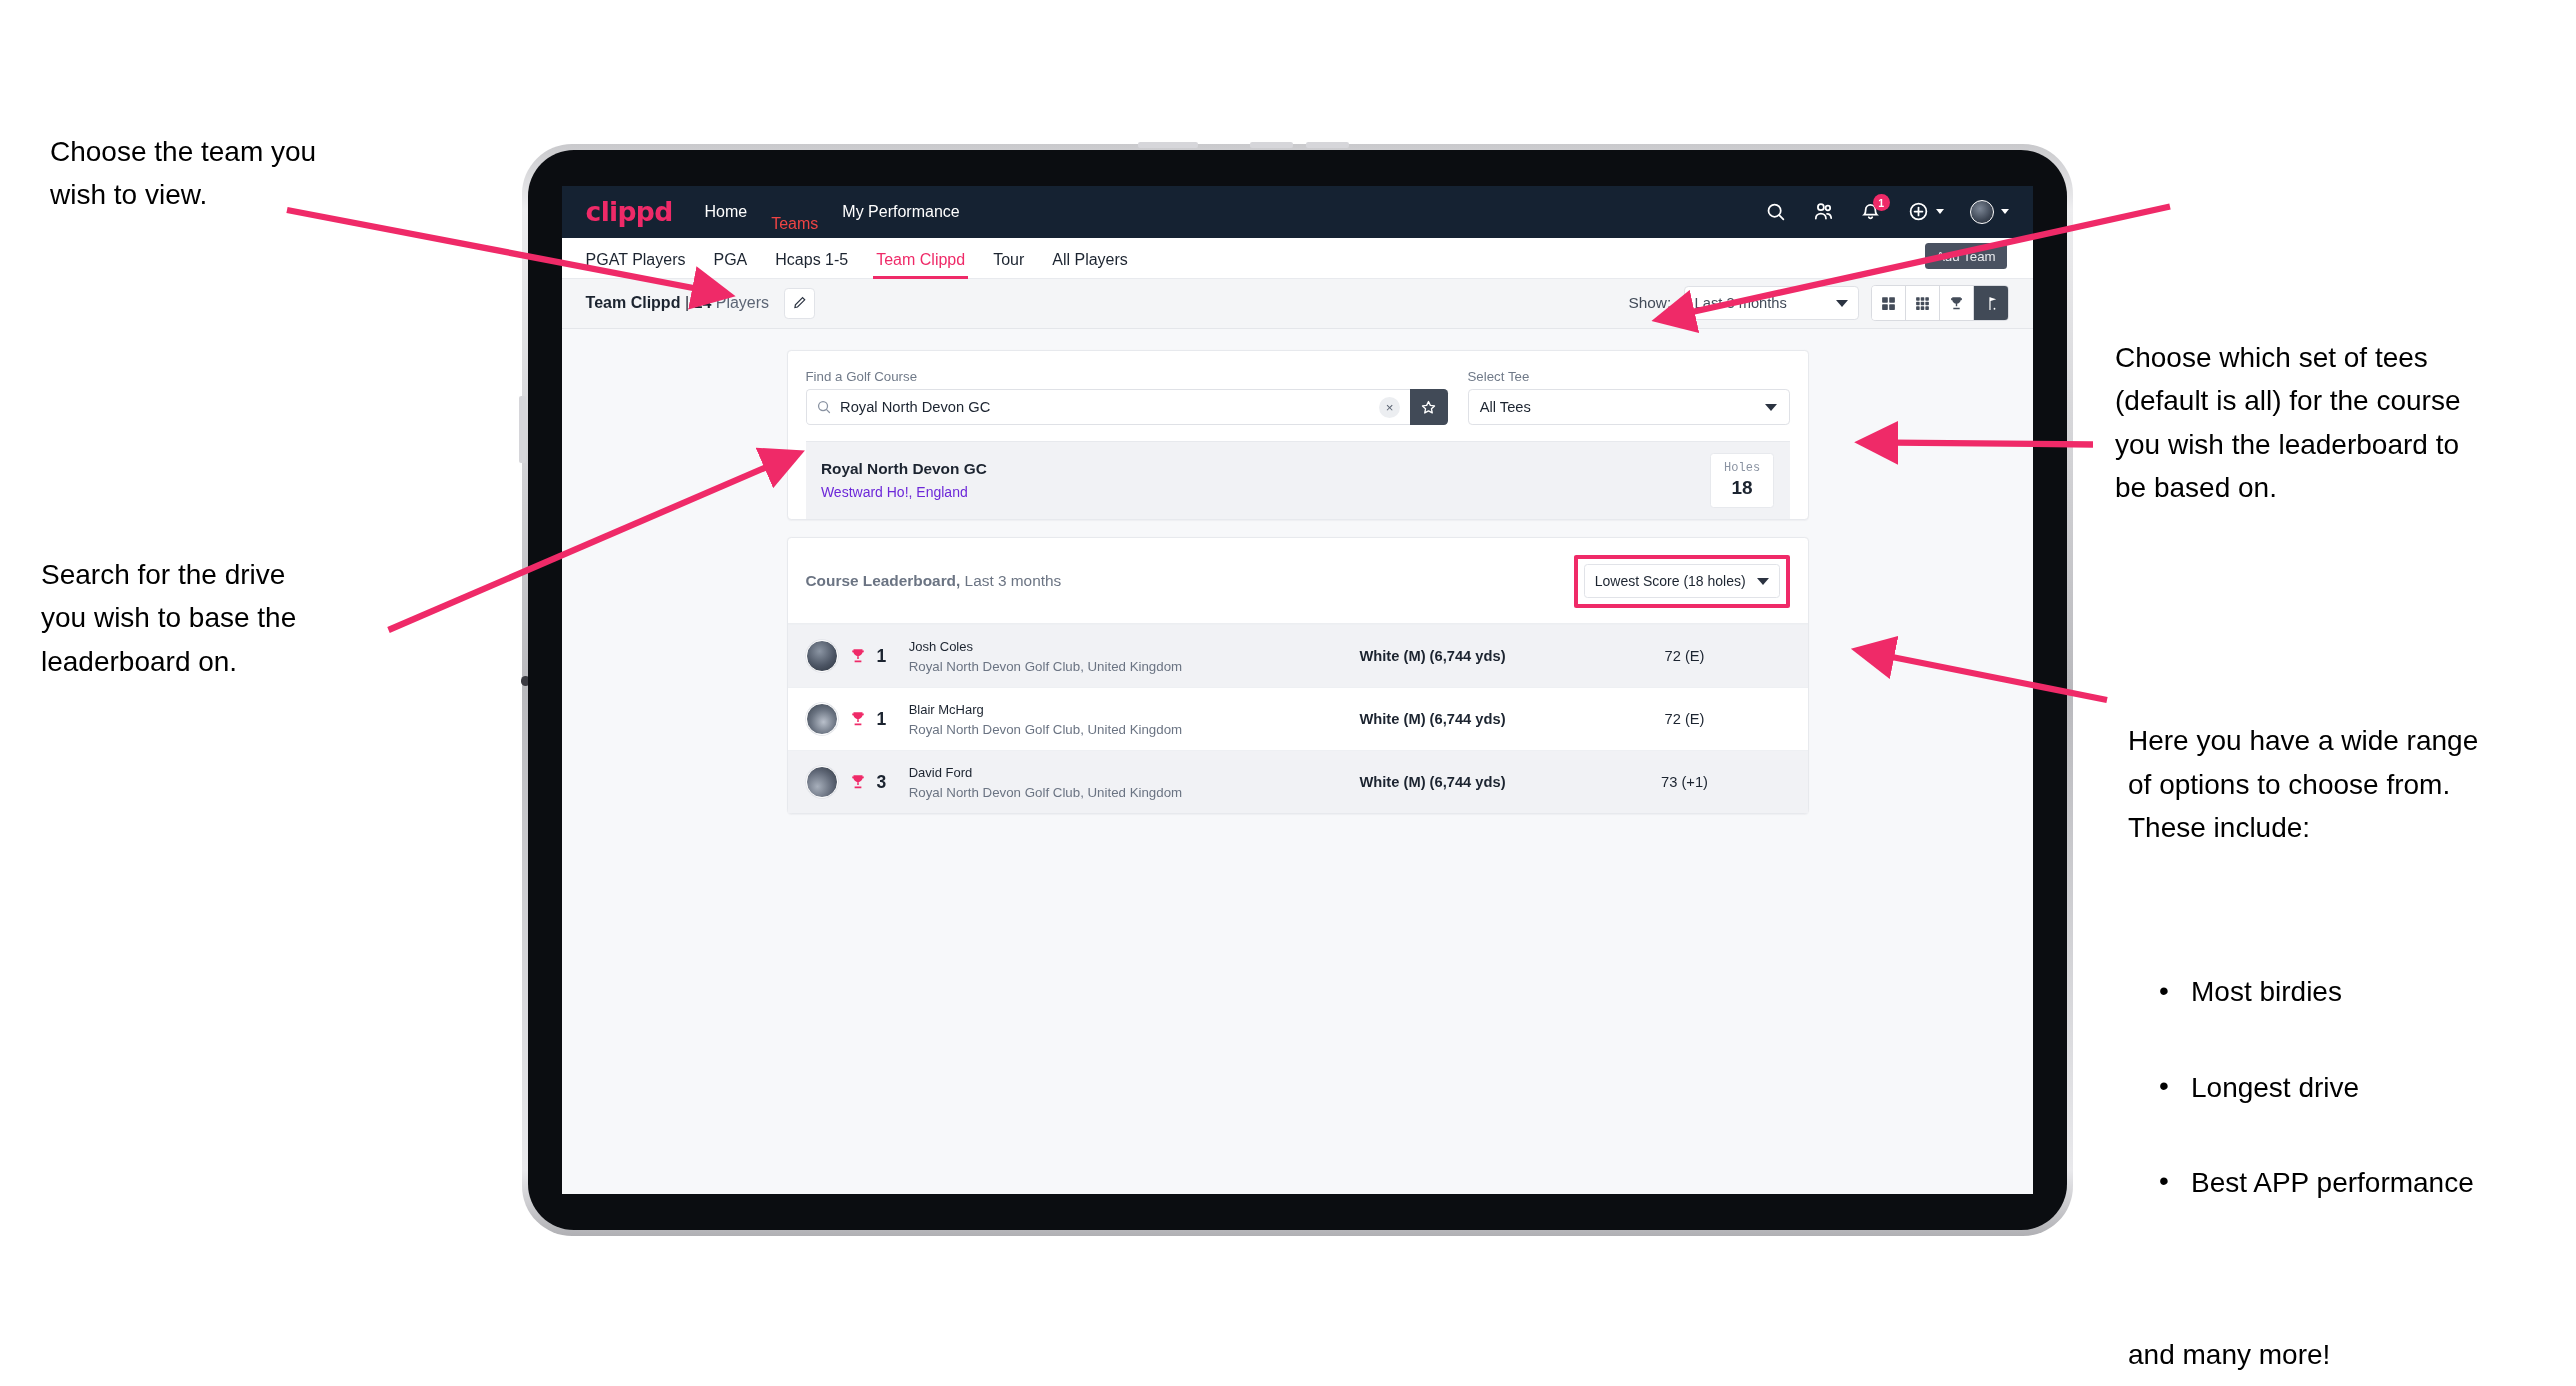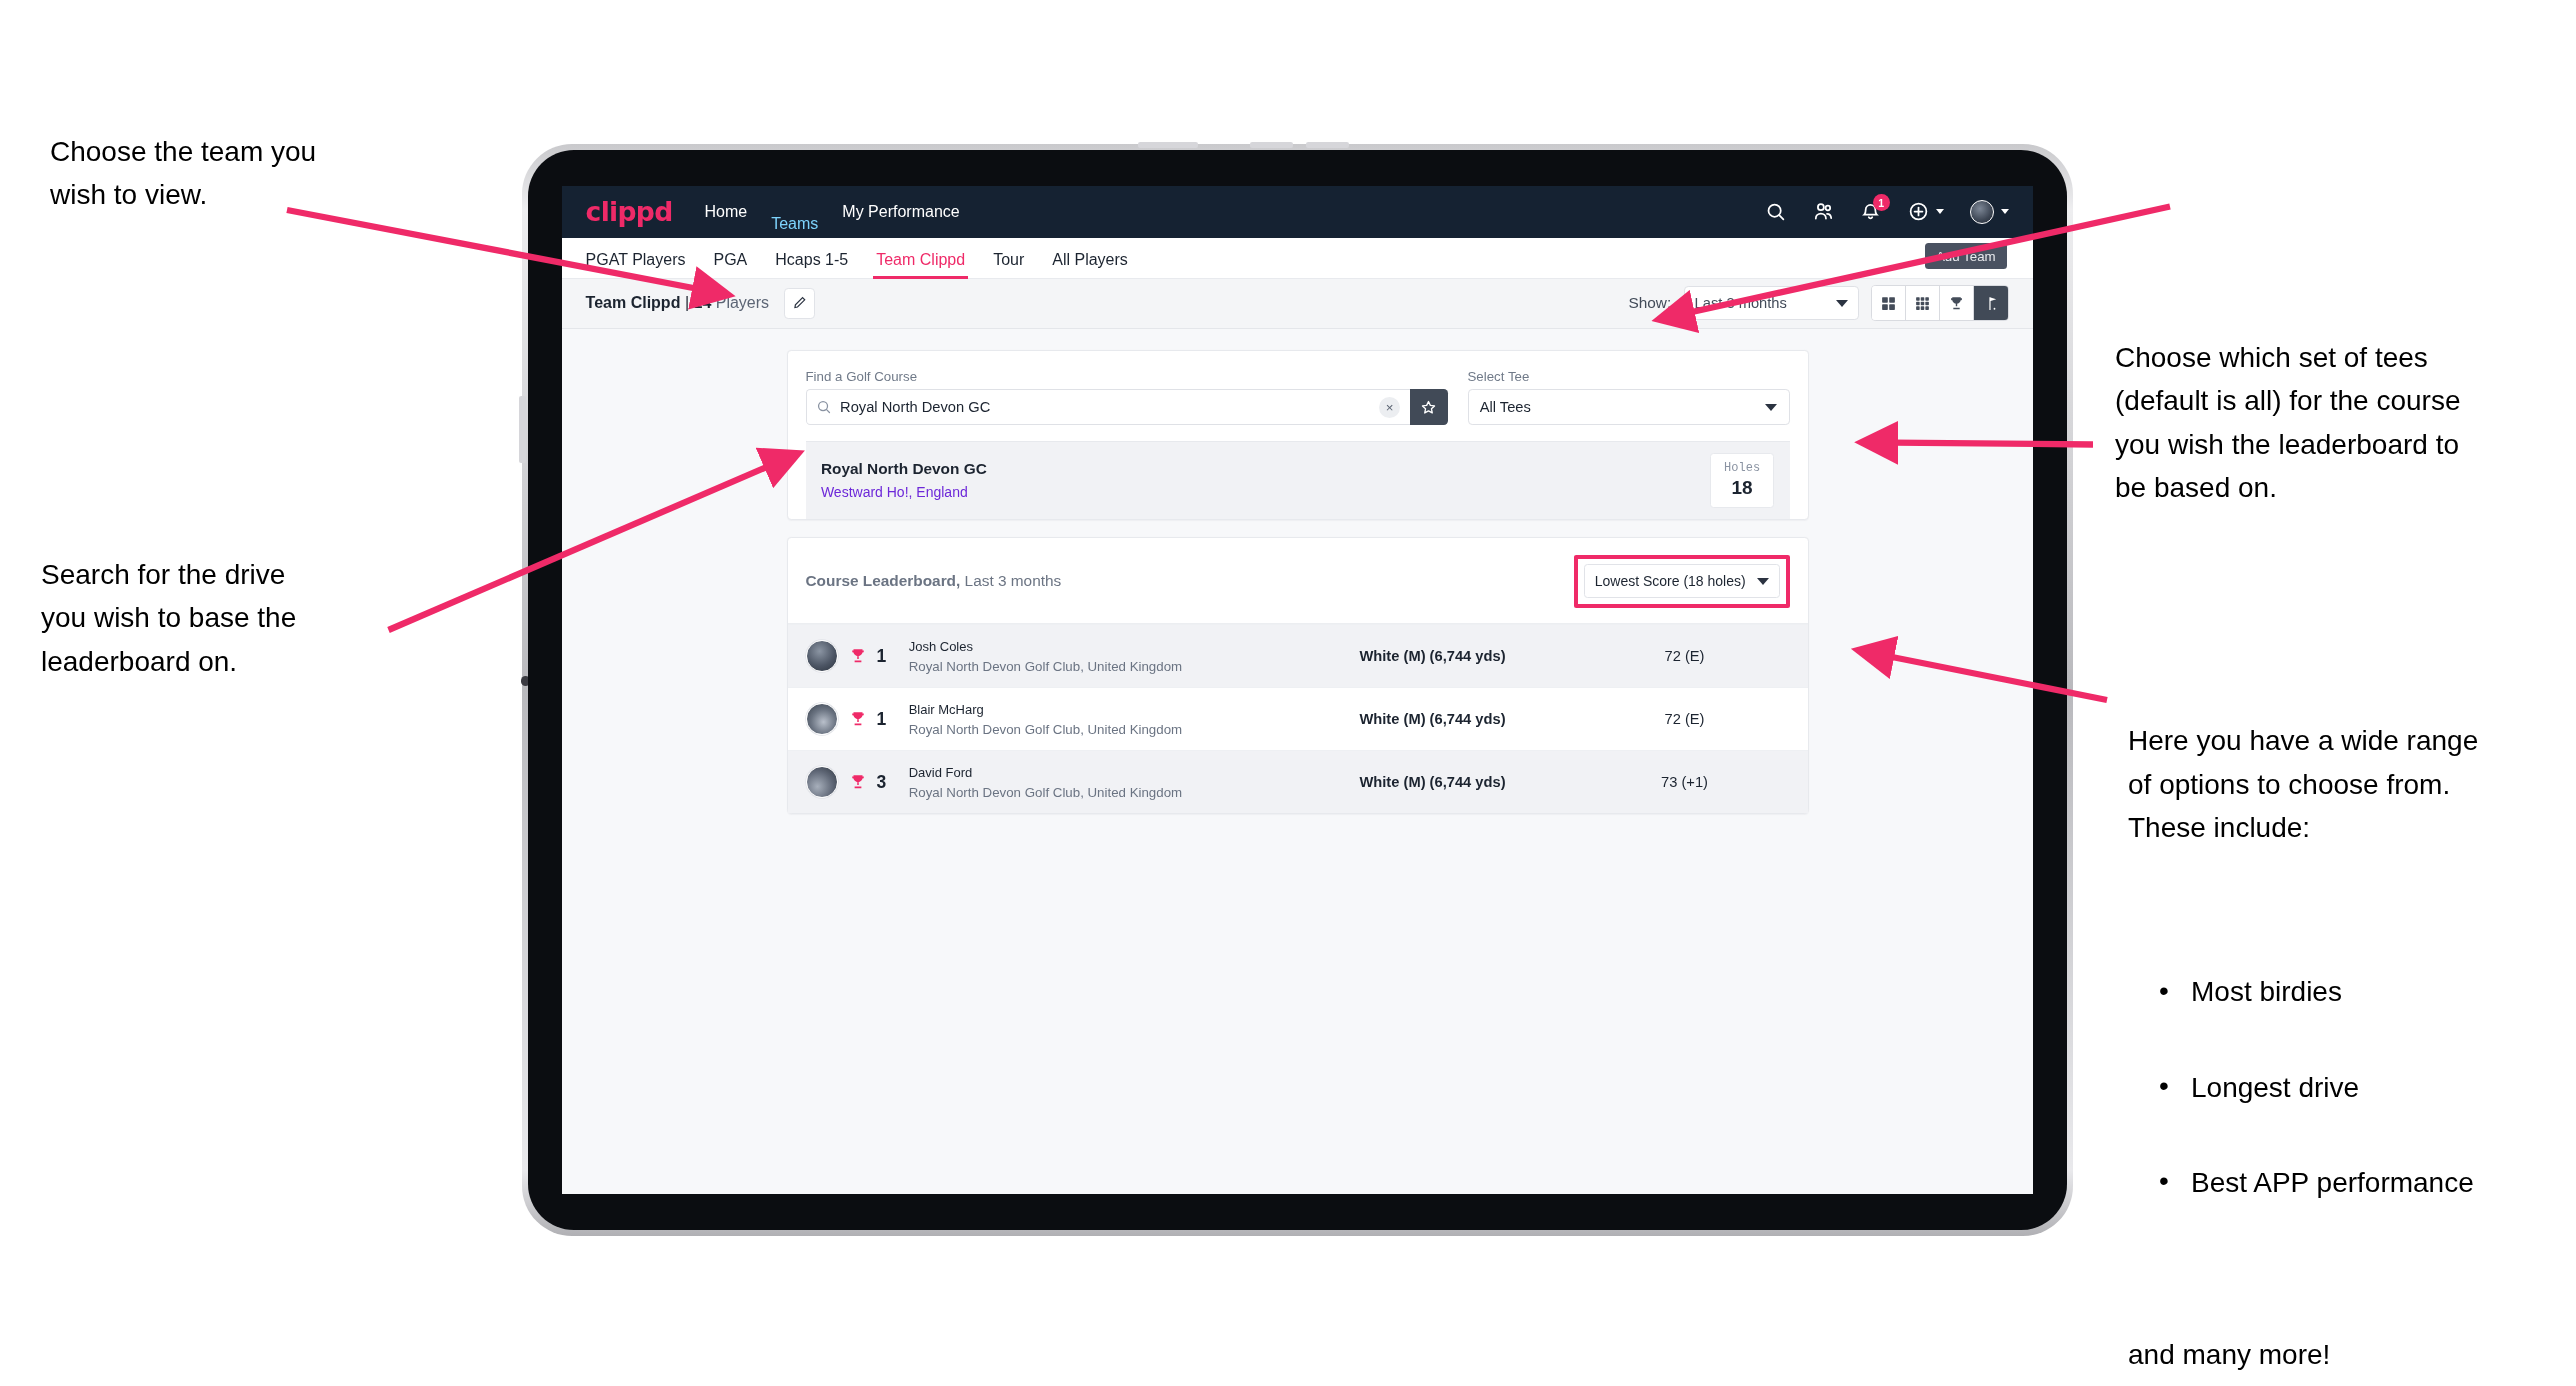--- a/index.html
+++ b/index.html
@@ -69,21 +69,21 @@
     display:flex; align-items:center; padding: 0 24px;
     position: relative;
   }
   .logo {
     color:#ef2a68; font-size: 26.6px; font-weight: 700;
     letter-spacing: -0.7px; margin-right: 32px;
     font-family: "DejaVu Sans", sans-serif;
   }
   .nav-links { display:flex; align-items:center; gap: 24px; }
   .nav-link { color:#ffffff; font-size: 16px; }
-  .nav-link.muted { color:#7dd3fc;margin-top:24px; }
+  .nav-link.muted { color:#ef4444;margin-top:24px; }
   .nav-right { margin-left:auto; display:flex; align-items:center; gap: 26.6px; }
   .nic { width:21px; height:21px; display:block; color:#ffffff; position:relative; }
   .nic svg { width:100%; height:100%; display:block; }
   .bell-wrap { position: relative; }
   .badge {
     position:absolute; right:-8.4px; top:-7px;
     min-width: 17px; height: 17px; border-radius: 8.4px;
     background:#ef2a68; color:#fff; font-size: 10.5px;
     display:flex; align-items:center; justify-content:center; padding: 0 4.2px;
     font-weight:700;

